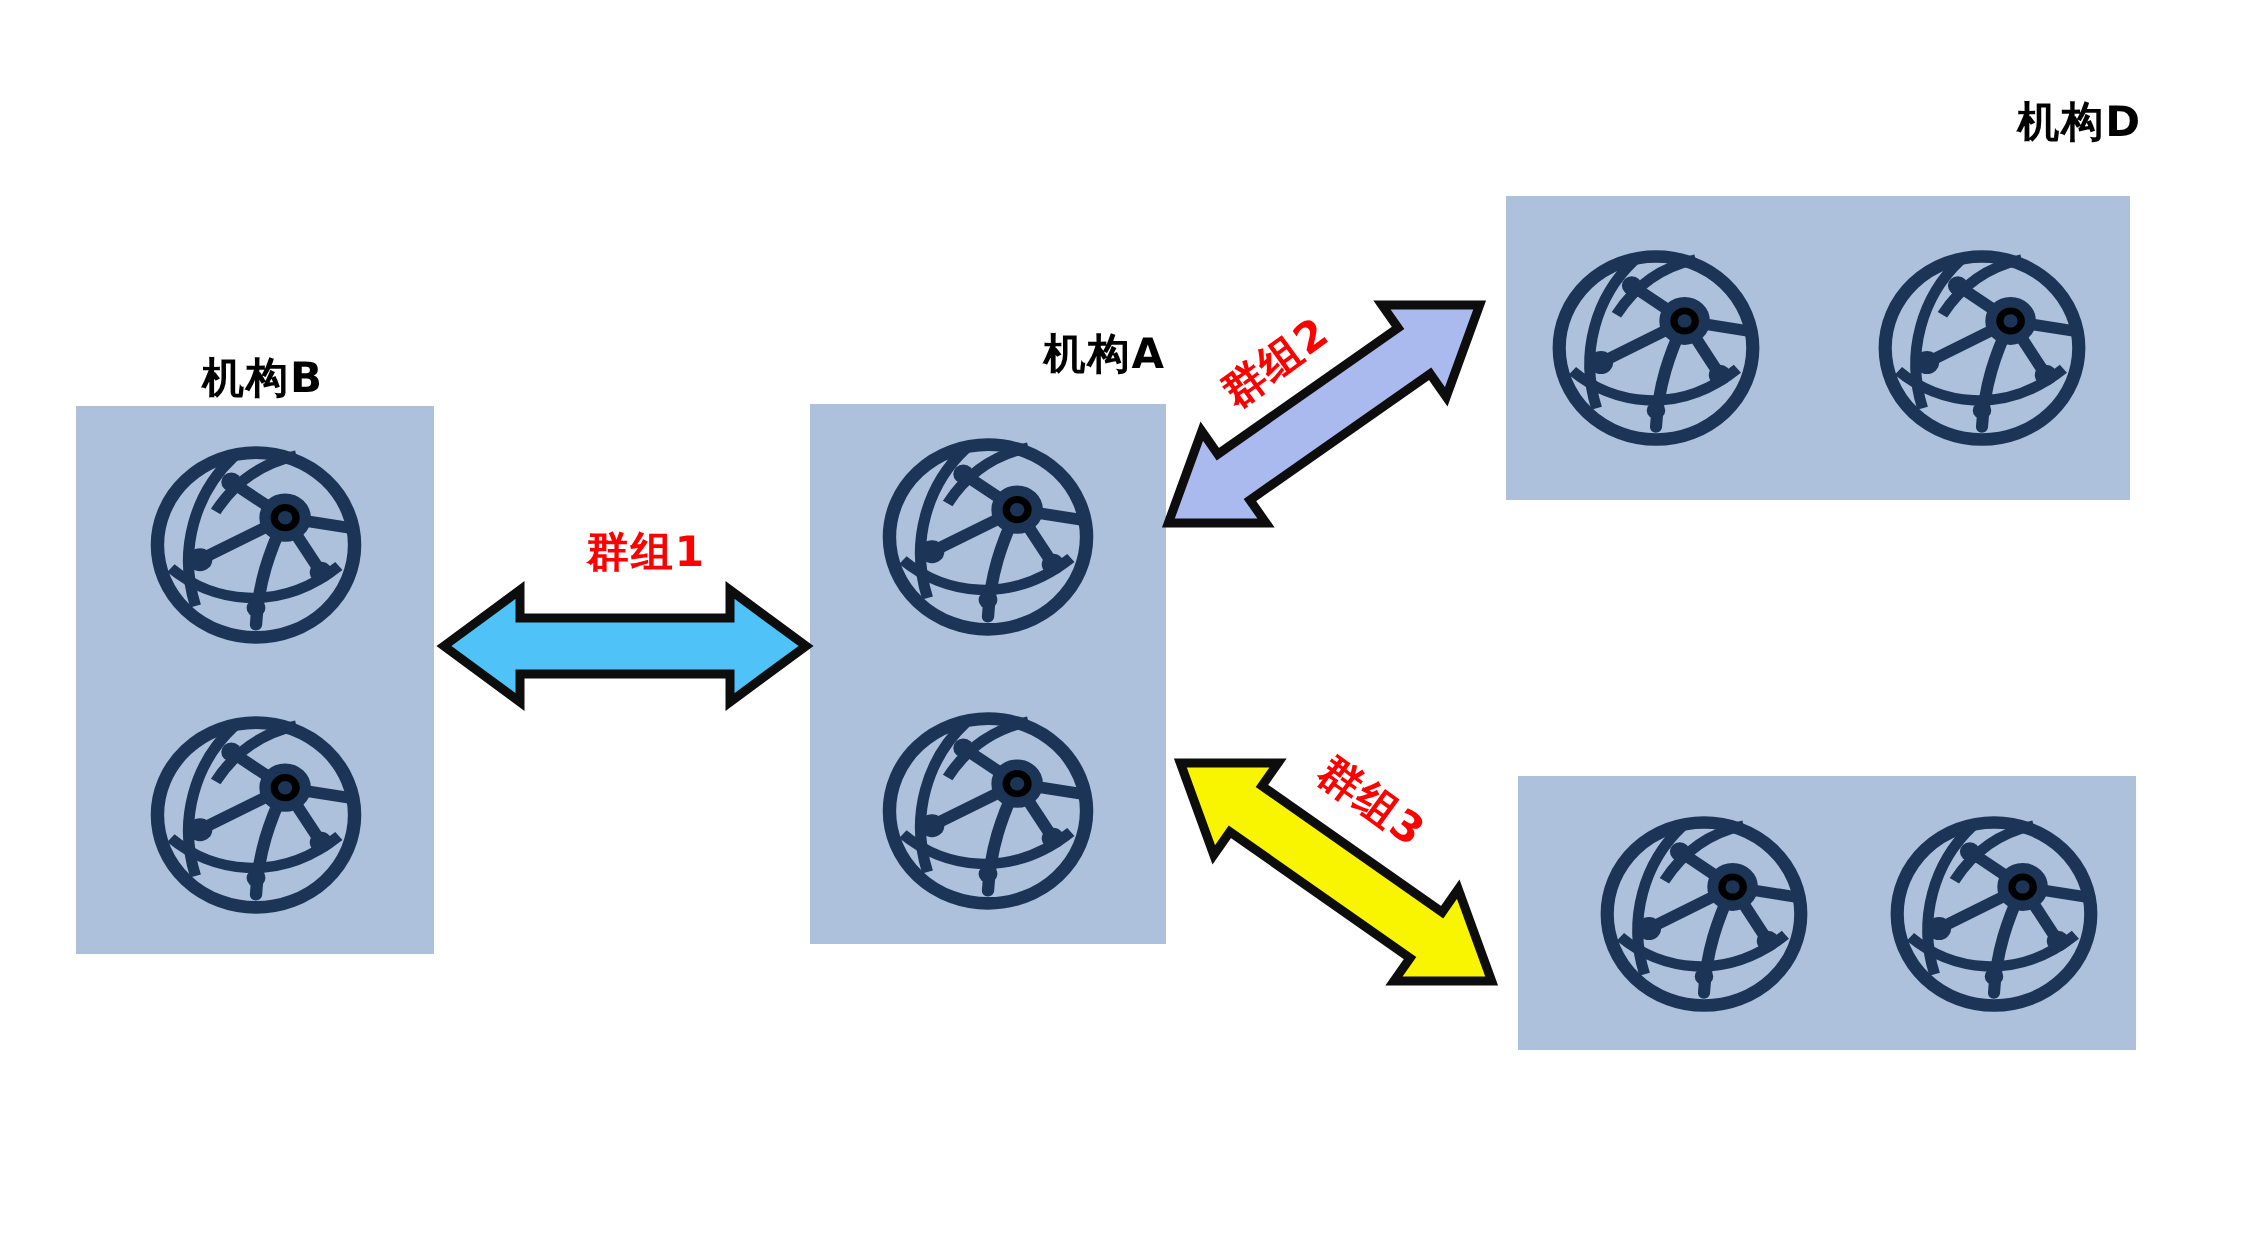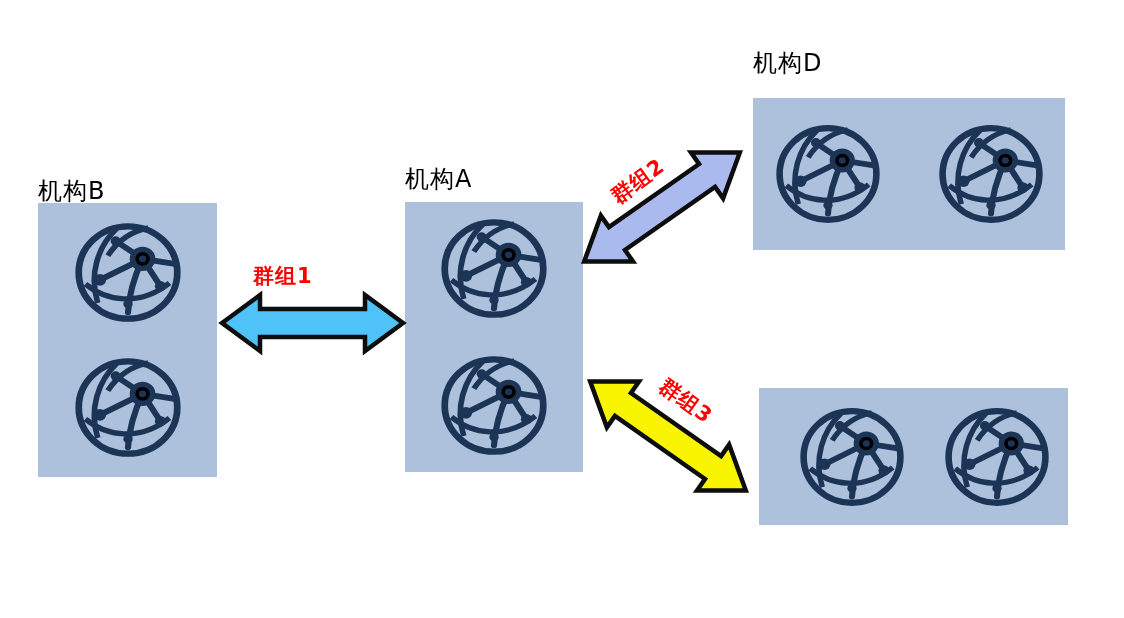--- a/index.html
+++ b/index.html
@@ -5,23 +5,23 @@
   html,body{margin:0;padding:0;background:#fff;}
   .canvas{
     position:relative;
     width:1124px;height:618px;
     background:var(--background,#fff);
     overflow:hidden;
     font-family:"DejaVu Sans","Liberation Sans",sans-serif;
   }
   .org-label{
     position:absolute;
-    text-align:left;
-    font-size:24px;
-    font-weight:400;
+    text-align:right;
+    font-size:21px;
+    font-weight:700;
     color:var(--org-label,#000);
     letter-spacing:1px;
   }
   .org-box{
     position:absolute;
     background:var(--org-box-bg,#adc1dd);
     display:flex;
     align-items:center;
     justify-content:center;
   }
@@ -109,21 +109,21 @@
     <svg class="globe" width="110" height="104">
         <use href="#globe"></use>
       </svg>
   </div>
 
   <div class="arrow-wrap" style="left:218px;top:291px;width:189px;height:64px">
     <svg width="189" height="64" viewBox="0 0 189 64">
       <polygon class="arrow-poly" points="4,32 42,4 42,18 147,18 147,4 185,32 147,60 147,46 42,46 42,60" fill="#4fc2f7"></polygon>
     </svg>
   </div>
-  <div class="group-label" style="left:253px;top:262px;width:100px;text-align:left">群组1</div>
+  <div class="group-label" style="left:253px;top:262px;width:100px;text-align:right">群组1</div>
 
   <div class="arrow-wrap" style="left:563px;top:175px;width:198px;height:64px;transform:rotate(-35deg)">
     <svg width="198" height="64" viewBox="0 0 198 64">
       <polygon class="arrow-poly" points="4,32 44,4 44,18 154,18 154,4 194,32 154,60 154,46 44,46 44,60" fill="#aab9ee"></polygon>
     </svg>
   </div>
   <div class="group-label rot" style="left:638px;top:181px;transform:translate(-50%,-50%) rotate(-36deg)">群组2</div>
 
   <div class="arrow-wrap" style="left:569px;top:404px;width:198px;height:64px;transform:rotate(35deg)">
     <svg width="198" height="64" viewBox="0 0 198 64">

